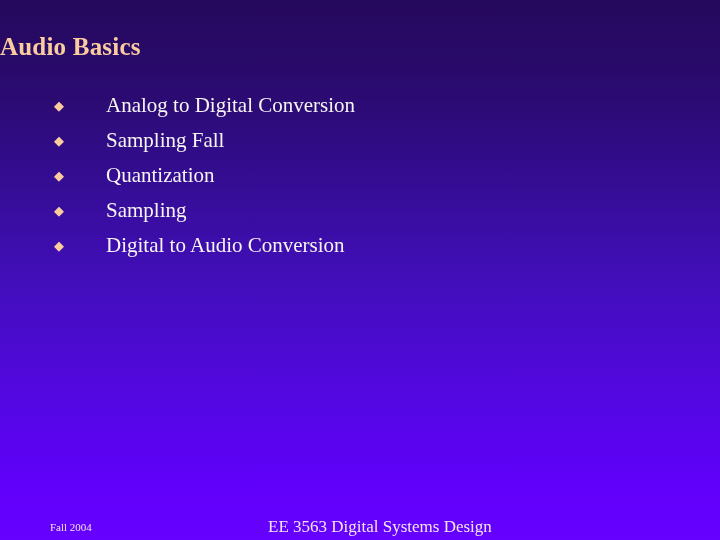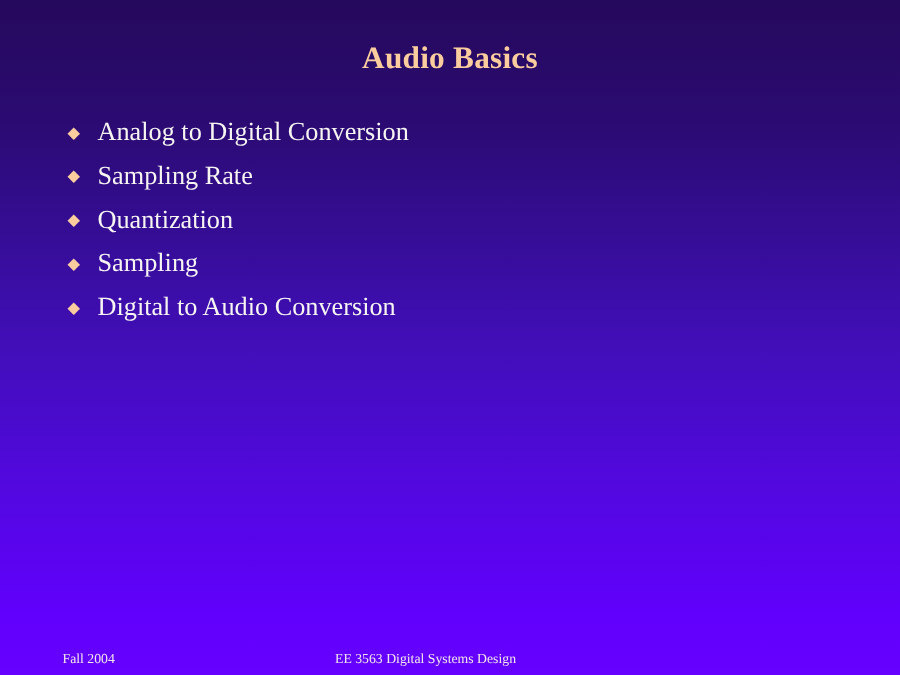--- a/index.html
+++ b/index.html
@@ -27,21 +27,21 @@
     font-family: "Liberation Serif", "DejaVu Serif", serif;
     -webkit-font-smoothing: antialiased;
   }
 
   
   .slide-title {
     position: absolute;
     top: 33px;
     left: 0;
     width: 720px;
-    text-align: center;
+    text-align: left;
     font-family: "Liberation Serif", "DejaVu Serif", serif;
     font-size: 25px;
     font-weight: bold;
     color: #fbcd9e;
     letter-spacing: 0.2px;
     line-height: 1.1;
     white-space: nowrap;
   }
 
   
@@ -73,20 +73,21 @@
     box-sizing: border-box;
   }
 
   .bullet-text {
     flex: 1 1 auto;
     font-family: "Liberation Serif", "DejaVu Serif", serif;
     font-size: 21px;
     color: #f7f5f2;
     line-height: 35px;
     white-space: nowrap;
+    margin-left: 28px;
   }
 
   
   .footer {
     position: absolute;
     left: 0;
     top: 518px;
     width: 720px;
     height: 18px;
     padding-left: 20px;
@@ -101,21 +102,21 @@
     color: #f3e6ea;
     line-height: 18px;
     white-space: nowrap;
   }
 
   .footer-center {
     position: absolute;
     left: 268px;
     top: 0;
     font-family: "Liberation Serif", "DejaVu Serif", serif;
-    font-size: 11px;
+    font-size: 17px;
     color: #f3e6ea;
     line-height: 18px;
     white-space: nowrap;
   }
 </style>
 </head>
 <body>
 
 <div class="slide">
 
@@ -123,21 +124,21 @@
 
   <ul class="body-list">
 
     <li class="bullet-item">
       <span class="bullet-marker">◆</span>
       <span class="bullet-text">Analog to Digital Conversion</span>
     </li>
 
     <li class="bullet-item">
       <span class="bullet-marker">◆</span>
-      <span class="bullet-text">Sampling Rate</span>
+      <span class="bullet-text">Sampling Fall</span>
     </li>
 
     <li class="bullet-item">
       <span class="bullet-marker">◆</span>
       <span class="bullet-text">Quantization</span>
     </li>
 
     <li class="bullet-item">
       <span class="bullet-marker">◆</span>
       <span class="bullet-text">Sampling</span>

